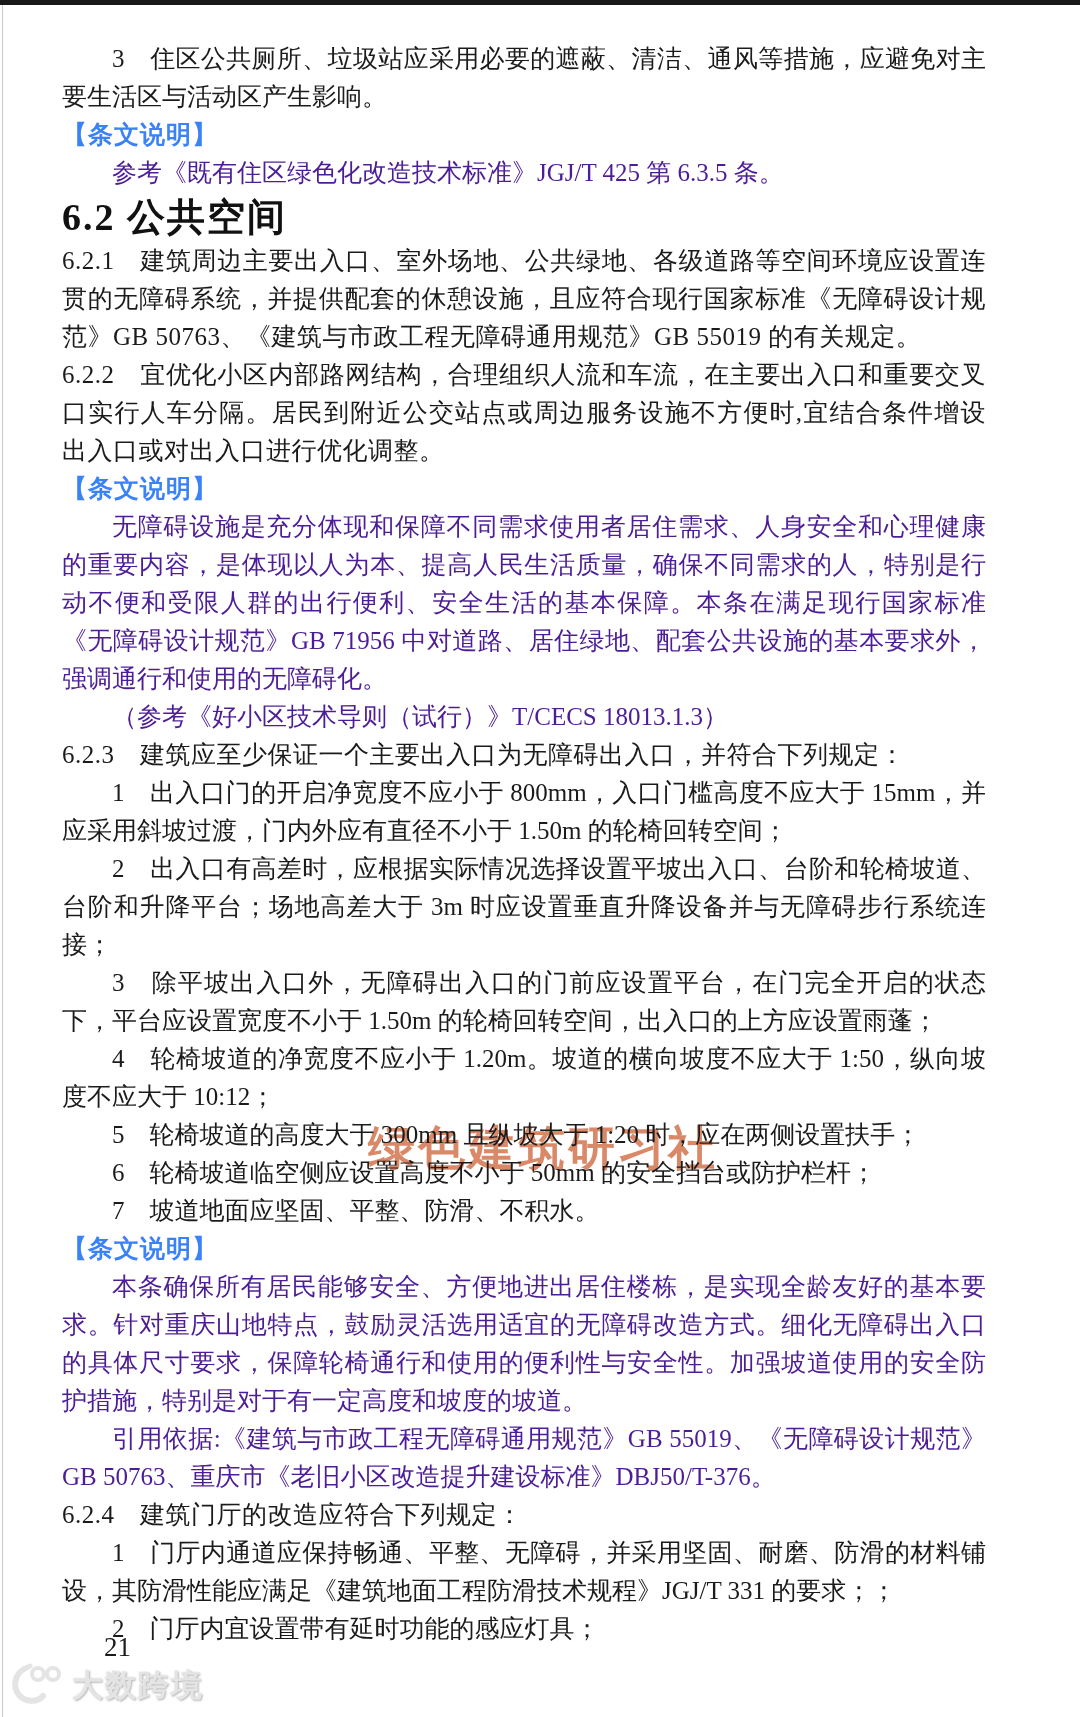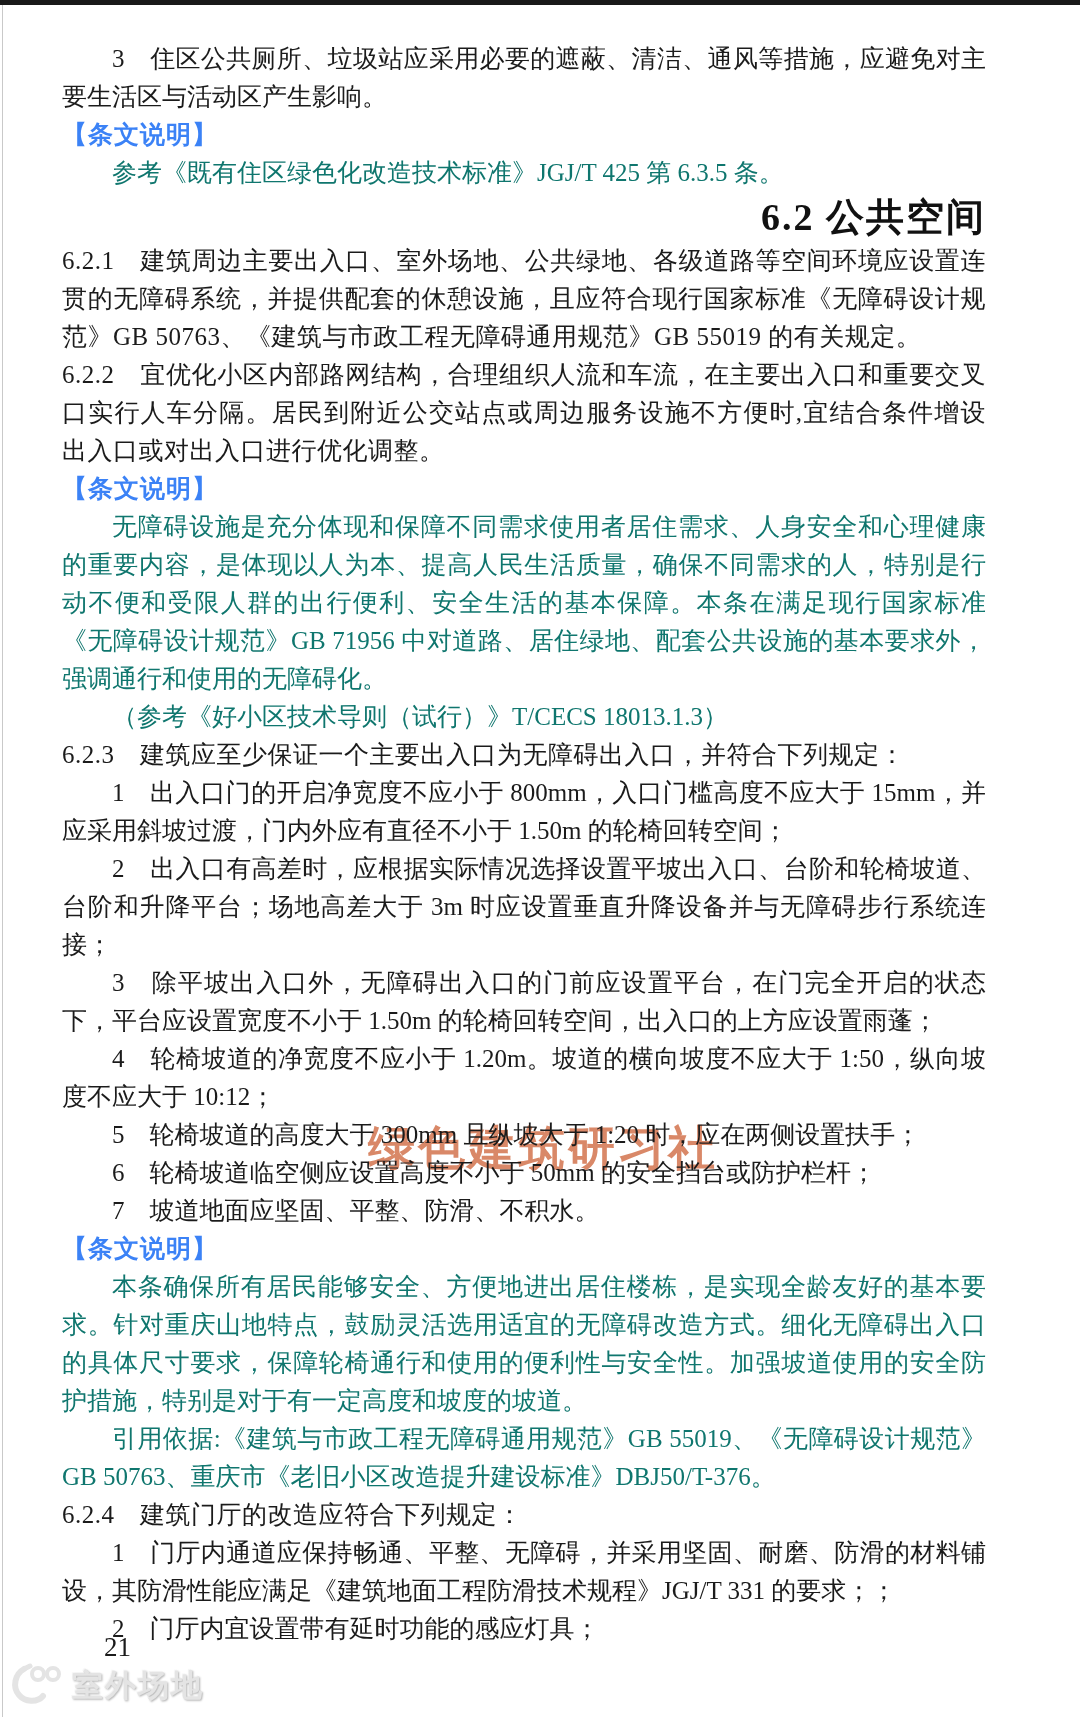--- a/index.html
+++ b/index.html
@@ -19,25 +19,25 @@
     font-size:25px;line-height:38px;
     text-align:justify;
     z-index:2;
   }
   .content p{margin:0;padding:0;}
   .indent{text-indent:2em;}
   .sec-heading{
     margin:34px 0 30px 0;
     font-size:38px;line-height:50px;
     font-weight:bold;color:#111111;
-    text-align:right;letter-spacing:2px;
+    text-align:left;letter-spacing:2px;
     text-indent:0;
   }
   .note-label{color:#3b82f6;font-weight:600;letter-spacing:1px;}
-  .blue{color:#0f766e;}
+  .blue{color:#4c1d95;}
   .sec-num{letter-spacing:0.5px;}
 
   .watermark-center{
     position:absolute;left:368px;top:1122px;
     font-size:47px;line-height:52px;font-weight:700;
     color:#c2410c;opacity:0.62;letter-spacing:3px;
     z-index:1;white-space:nowrap;
   }
   .page-number{
     position:absolute;left:104px;top:1632px;
@@ -104,16 +104,16 @@
 
   <div class="brand-watermark">
     <span class="brand-logo">
       <svg width="58" height="44" viewBox="0 0 58 44">
         <path d="M16 7 C7 12 4 25 11 33 C17 40 29 41 35 34" stroke="#e4e4e4" stroke-width="6" fill="none" stroke-linecap="round"></path>
         <circle cx="30" cy="12" r="6" stroke="#e4e4e4" stroke-width="4" fill="none"></circle>
         <circle cx="45" cy="12" r="6" stroke="#e4e4e4" stroke-width="4" fill="none"></circle>
         <path d="M16 7 L22 4" stroke="#e4e4e4" stroke-width="5" fill="none" stroke-linecap="round"></path>
       </svg>
     </span>
-    <span class="brand-text">室外场地</span>
+    <span class="brand-text">大数跨境</span>
   </div>
 
 </div>
 
 </body></html>

